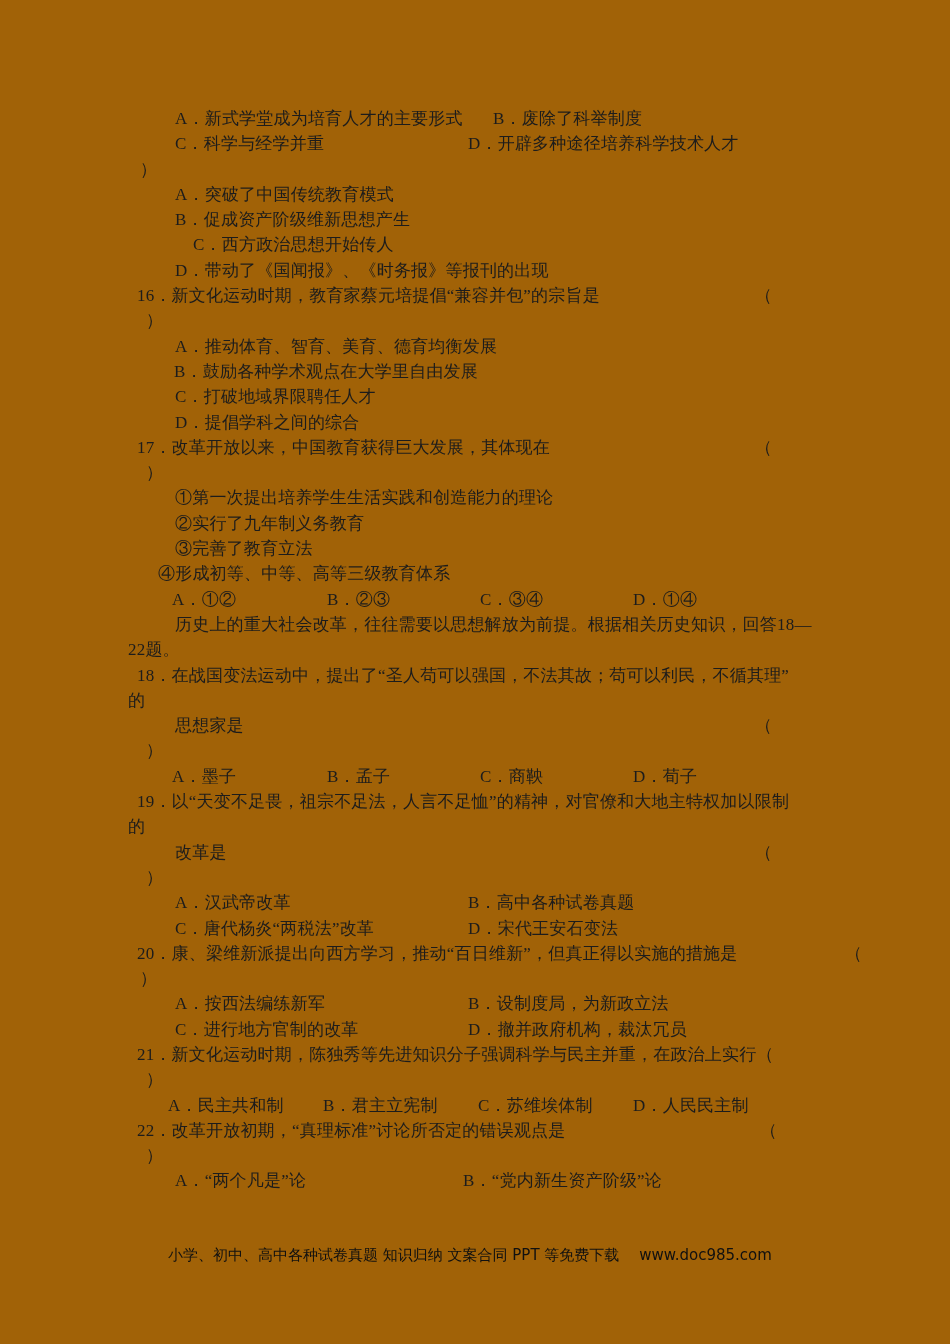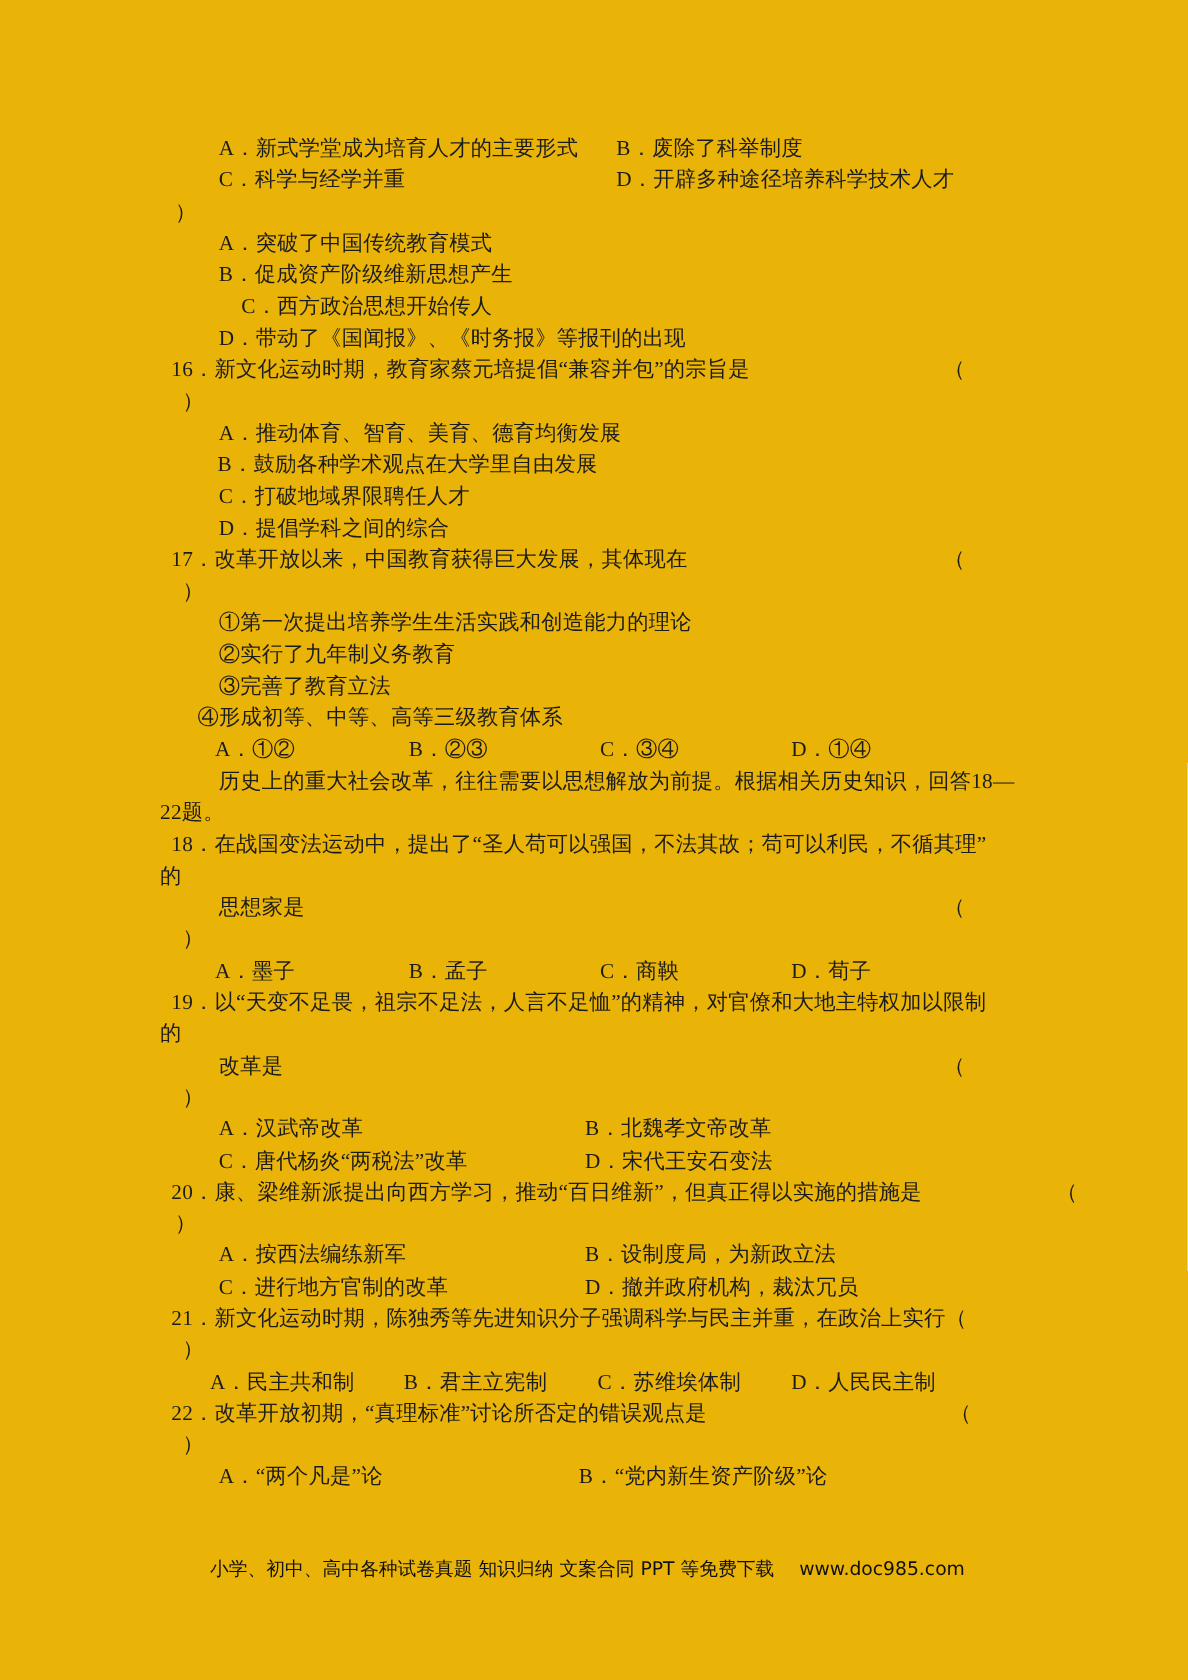--- a/index.html
+++ b/index.html
@@ -1,21 +1,21 @@
 <!DOCTYPE html>
 <html><head>
 <meta charset="utf-8">
 <style>
   html, body { margin: 0; padding: 0; background: #e8e8e8; }
   .page {
     position: relative;
     width: 950px;
     height: 1344px;
     margin: 0 auto;
-    background: #eab308;
+    background: #a16207;
     font-family: "Liberation Serif", "DejaVu Serif", serif;
     color: #1c1c1c;
     overflow: hidden;
   }
   .content {
     position: absolute;
     top: 108px;
     left: 0;
     width: 950px;
   }
@@ -52,21 +52,21 @@
 <body>
 
 <div class="page">
   <div class="content" id="doc-content">
       <div class="doc-line">
         <span class="seg" style="left: 175px;">A．新式学堂成为培育人才的主要形式</span>
         <span class="seg" style="left: 493px;">B．废除了科举制度</span>
       </div>
       <div class="doc-line">
         <span class="seg" style="left: 175px;">C．科学与经学并重</span>
-        <span class="seg" style="left: 493px;">D．开辟多种途径培养科学技术人才</span>
+        <span class="seg" style="left: 468px;">D．开辟多种途径培养科学技术人才</span>
       </div>
       <div class="doc-line">
         <span class="seg" style="left: 140px;">）</span>
       </div>
       <div class="doc-line">
         <span class="seg" style="left: 175px;">A．突破了中国传统教育模式</span>
       </div>
       <div class="doc-line">
         <span class="seg" style="left: 175px;">B．促成资产阶级维新思想产生</span>
       </div>
@@ -153,21 +153,21 @@
       </div>
       <div class="doc-line">
         <span class="seg" style="left: 175px;">改革是</span>
         <span class="seg" style="left: 755px;">（</span>
       </div>
       <div class="doc-line">
         <span class="seg" style="left: 146px;">）</span>
       </div>
       <div class="doc-line">
         <span class="seg" style="left: 175px;">A．汉武帝改革</span>
-        <span class="seg" style="left: 468px;">B．北魏孝文帝改革</span>
+        <span class="seg" style="left: 468px;">B．高中各种试卷真题</span>
       </div>
       <div class="doc-line">
         <span class="seg" style="left: 175px;">C．唐代杨炎“两税法”改革</span>
         <span class="seg" style="left: 468px;">D．宋代王安石变法</span>
       </div>
       <div class="doc-line">
         <span class="seg" style="left: 137px;">20．康、梁维新派提出向西方学习，推动“百日维新”，但真正得以实施的措施是</span>
         <span class="seg" style="left: 845px;">（</span>
       </div>
       <div class="doc-line">

